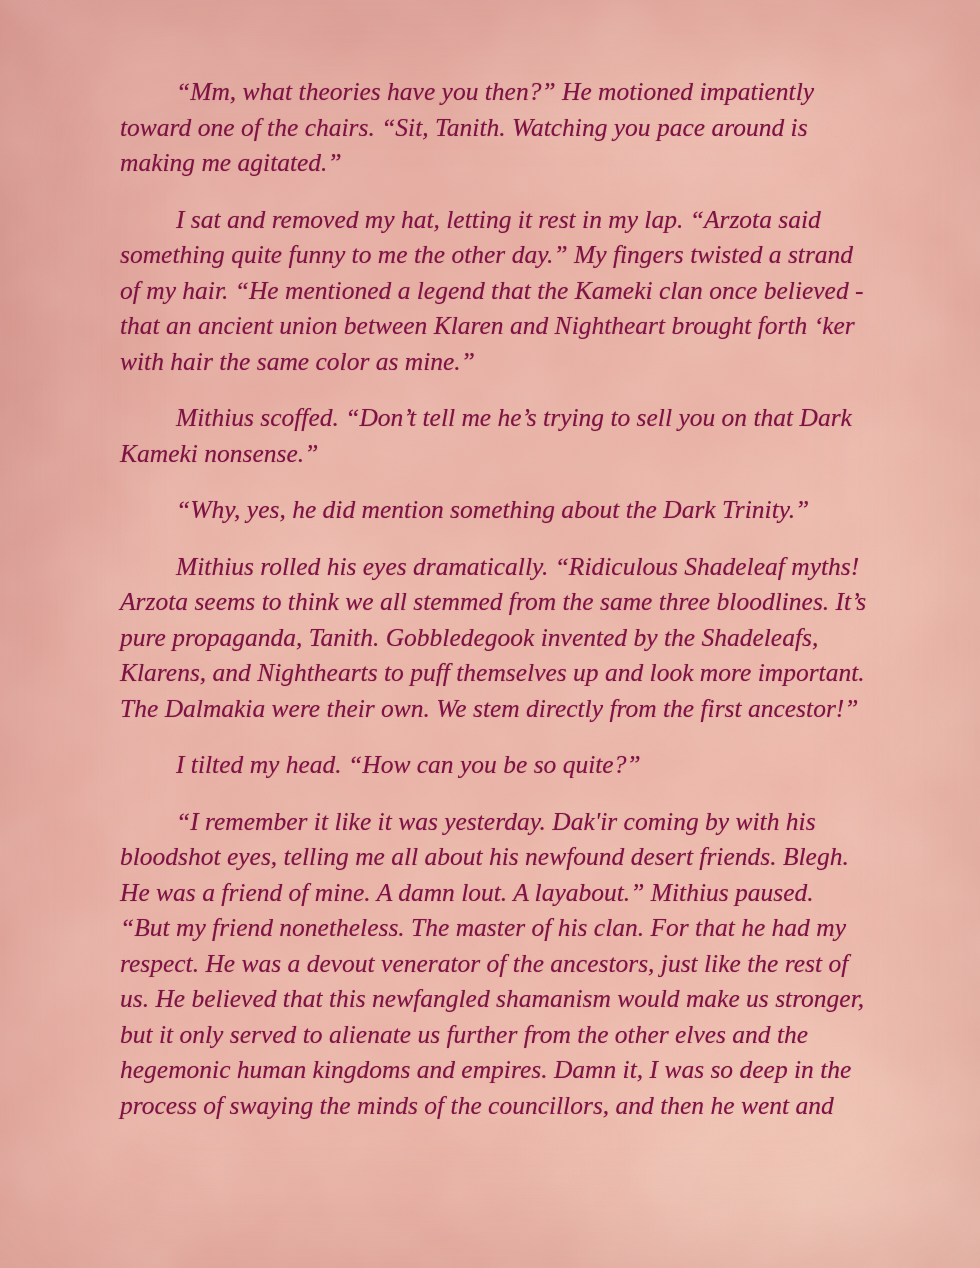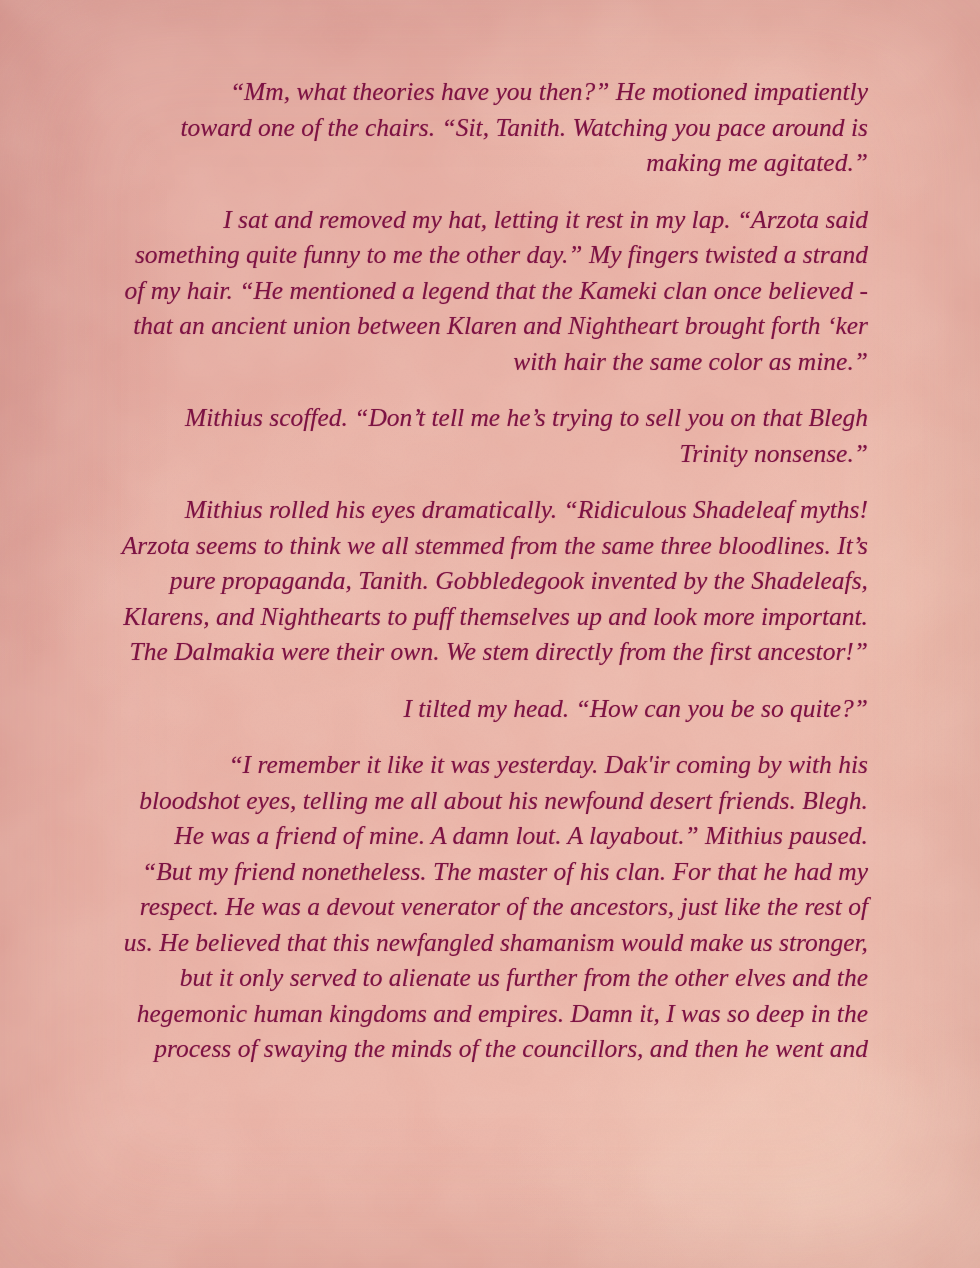--- a/index.html
+++ b/index.html
@@ -14,21 +14,20 @@
     overflow: hidden;
     background:
       radial-gradient(ellipse 420px 300px at 82% 94%, rgba(248,216,196,0.50), rgba(248,216,196,0) 70%),
       radial-gradient(ellipse 380px 260px at 72% 8%,  rgba(245,202,186,0.45), rgba(245,202,186,0) 70%),
       radial-gradient(ellipse 360px 300px at 30% 46%, rgba(242,198,182,0.40), rgba(242,198,182,0) 70%),
       radial-gradient(ellipse 300px 380px at 96% 45%, rgba(243,200,180,0.40), rgba(243,200,180,0) 70%),
       radial-gradient(ellipse 260px 500px at 0% 25%,  rgba(203,128,122,0.35), rgba(203,128,122,0) 70%),
       radial-gradient(ellipse 500px 220px at 40% 100%,rgba(226,160,148,0.35), rgba(226,160,148,0) 70%),
       linear-gradient(128deg, #e0a39b 0%, #e7aca1 35%, #ecb6a9 70%, #edbcad 100%);
     box-shadow: inset 0 0 150px 10px rgba(168,92,88,0.30);
-    text-align: right;
   }
   .grain {
     position: absolute;
     inset: 0;
     z-index: 1;
     pointer-events: none;
   }
   .text-block {
     position: absolute;
     left: 120px;
@@ -63,19 +62,20 @@
         <feColorMatrix type="matrix" values="0 0 0 0 0.55  0 0 0 0 0.28  0 0 0 0 0.25  0 0 0 0.07 0"></feColorMatrix>
       </filter>
     </defs>
     <rect width="100%" height="100%" filter="url(#clouds)"></rect>
     <rect width="100%" height="100%" filter="url(#fine-grain)"></rect>
   </svg>
 
   <div class="text-block">
     <p>“Mm, what theories have you then?” He motioned impatiently toward one of the chairs. “Sit, Tanith. Watching you pace around is making me agitated.”</p>
     <p>I sat and removed my hat, letting it rest in my lap. “Arzota said something quite funny to me the other day.” My fingers twisted a strand of my hair. “He mentioned a legend that the Kameki clan once believed - that an ancient union between Klaren and Nightheart brought forth ‘ker with hair the same color as mine.”</p>
-    <p>Mithius scoffed. “Don’t tell me he’s trying to sell you on that Blegh Trinity nonsense.”</p>
+    <p>Mithius scoffed. “Don’t tell me he’s trying to sell you on that Dark Kameki nonsense.”</p>
+    <p>“Why, yes, he did mention something about the Dark Trinity.”</p>
     <p>Mithius rolled his eyes dramatically. “Ridiculous Shadeleaf myths! Arzota seems to think we all stemmed from the same three bloodlines. It’s pure propaganda, Tanith. Gobbledegook invented by the Shadeleafs, Klarens, and Nighthearts to puff themselves up and look more important. The Dalmakia were their own. We stem directly from the first ancestor!”</p>
     <p>I tilted my head. “How can you be so quite?”</p>
     <p>“I remember it like it was yesterday. Dak'ir coming by with his bloodshot eyes, telling me all about his newfound desert friends. Blegh. He was a friend of mine. A damn lout. A layabout.” Mithius paused. “But my friend nonetheless. The master of his clan. For that he had my respect. He was a devout venerator of the ancestors, just like the rest of us. He believed that this newfangled shamanism would make us stronger, but it only served to alienate us further from the other elves and the hegemonic human kingdoms and empires. Damn it, I was so deep in the process of swaying the minds of the councillors, and then he went and</p>
   </div>
 
 </div>
 
 </body></html>

